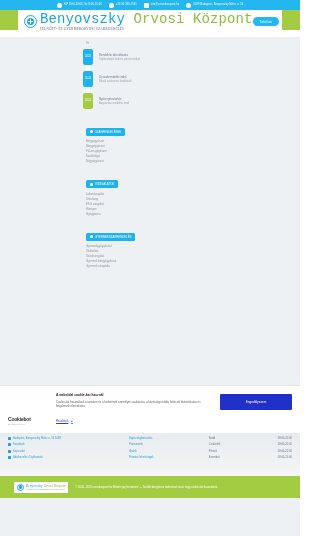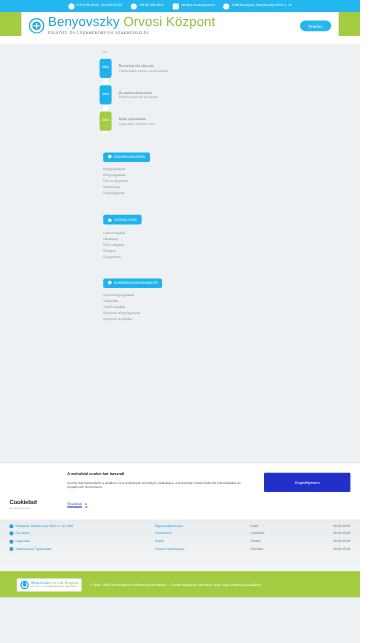--- a/index.html
+++ b/index.html
@@ -46,22 +46,22 @@
     width: 7px; height: 7px; border-radius:50%;
     background: #1da7e0; position: relative;
   }
   .logo-inner:before, .logo-inner:after {
     content:""; position:absolute; background:#ffffff;
   }
   .logo-inner:before { left:2.7px; top:1px; width:1.6px; height:5px; }
   .logo-inner:after  { left:1px; top:2.7px; width:5px; height:1.6px; }
   .logo-text { line-height: 1; }
   .logo-title {
-    font-family: Liberation Sans, sans-serif;
-    font-size: 11px; color:#1aa3dd; letter-spacing:.1px; white-space:nowrap;
+    font-family: Liberation Mono, monospace;
+    font-size: 14px; color:#1aa3dd; letter-spacing:.1px; white-space:nowrap;
   }
   .logo-title .grn { color:#8cbf3f; }
   .logo-sub {
     font-family: "Liberation Serif", serif;
     font-size: 3.1px; color:#4a6070; letter-spacing:.35px;
     margin-top:1.4px; white-space:nowrap;
   }
   .tel-btn {
     margin-left:auto; background:#23b6ef; color:#fff;
     border-radius: 9px; padding: 2.5px 7px;

